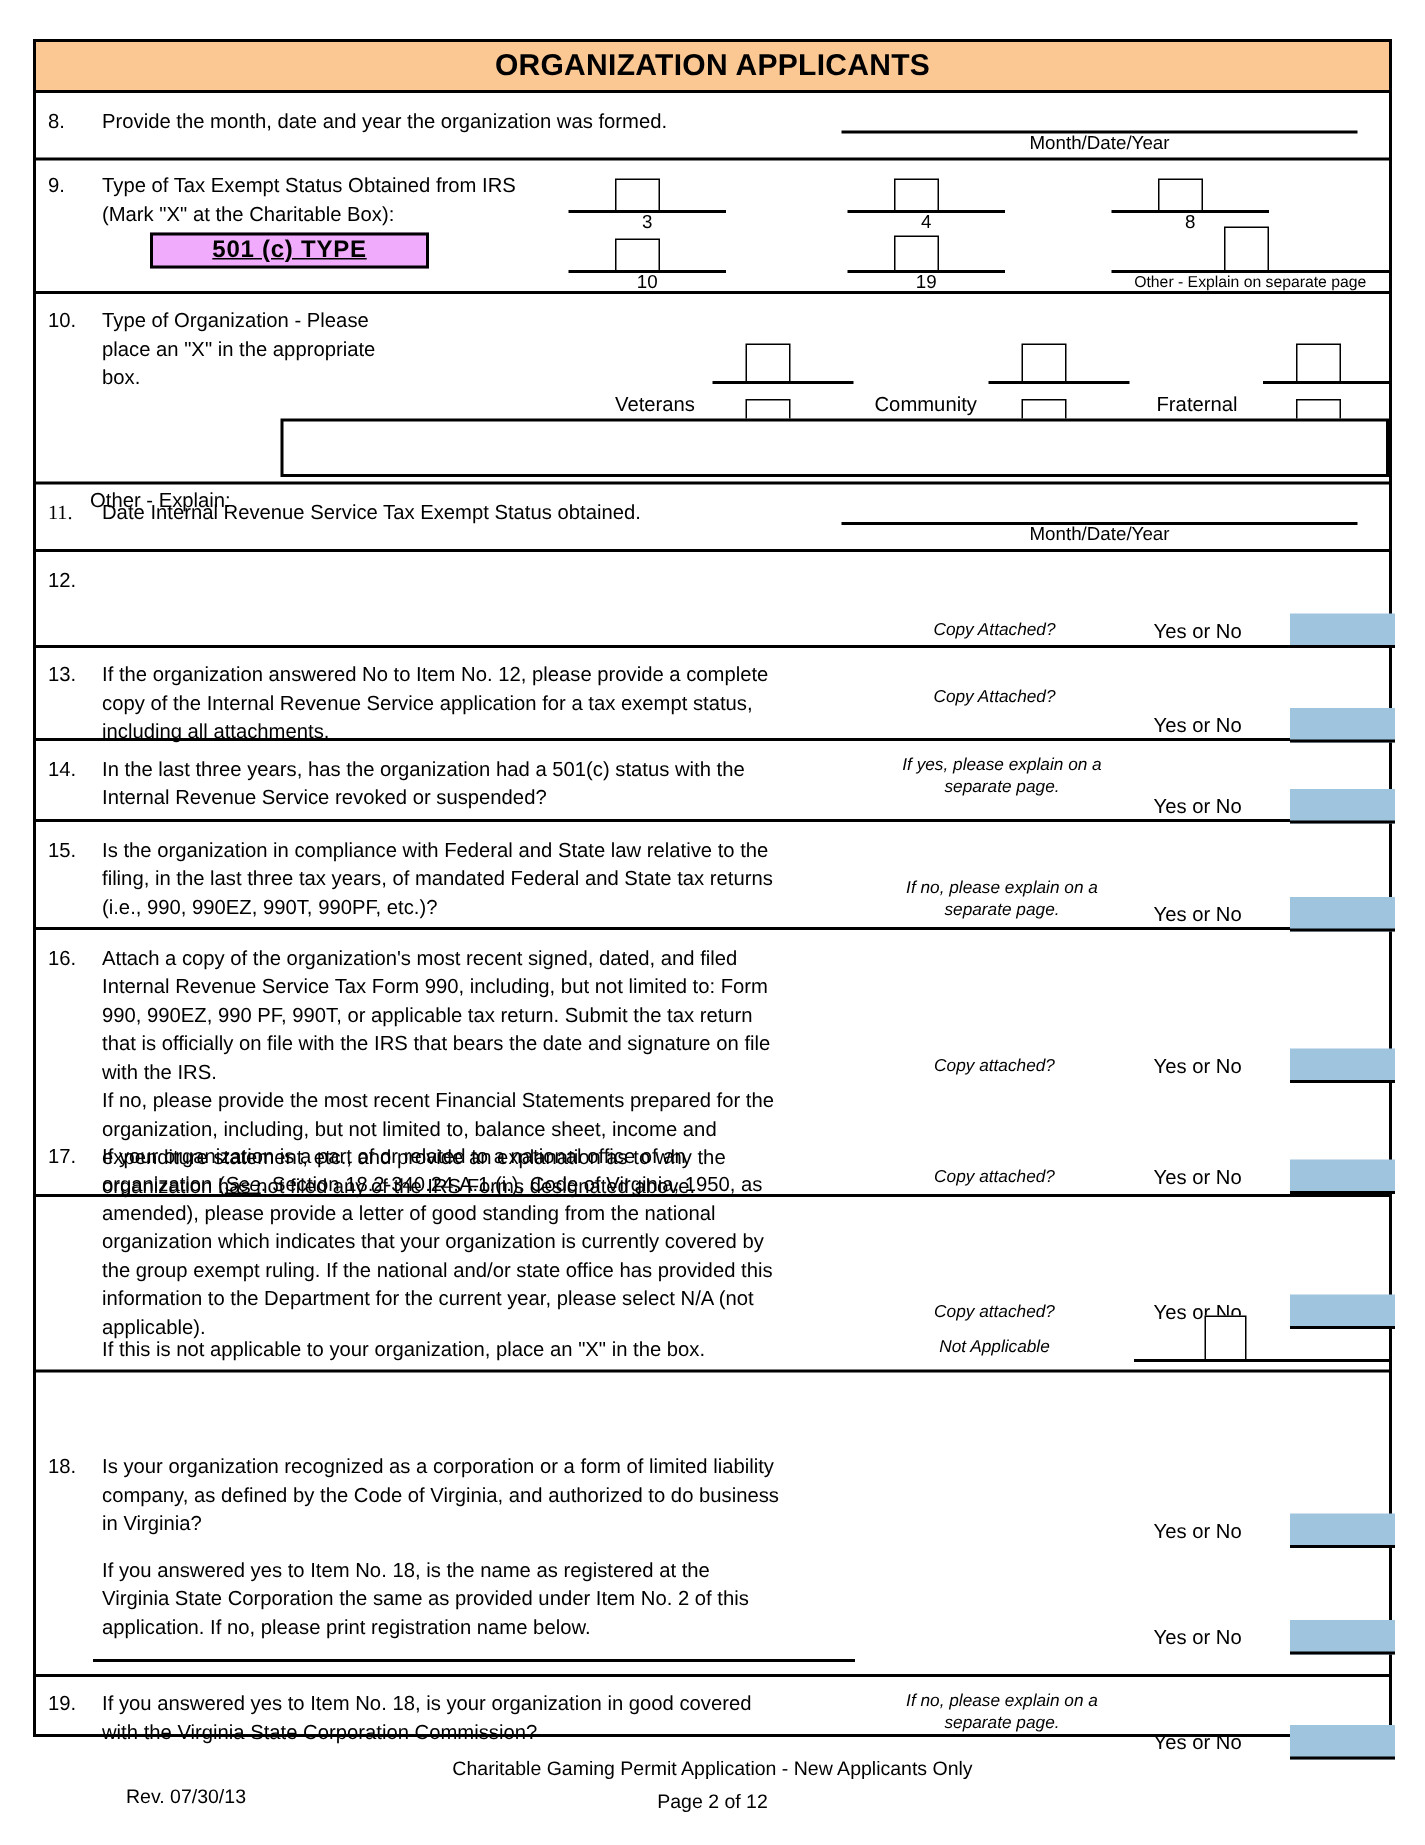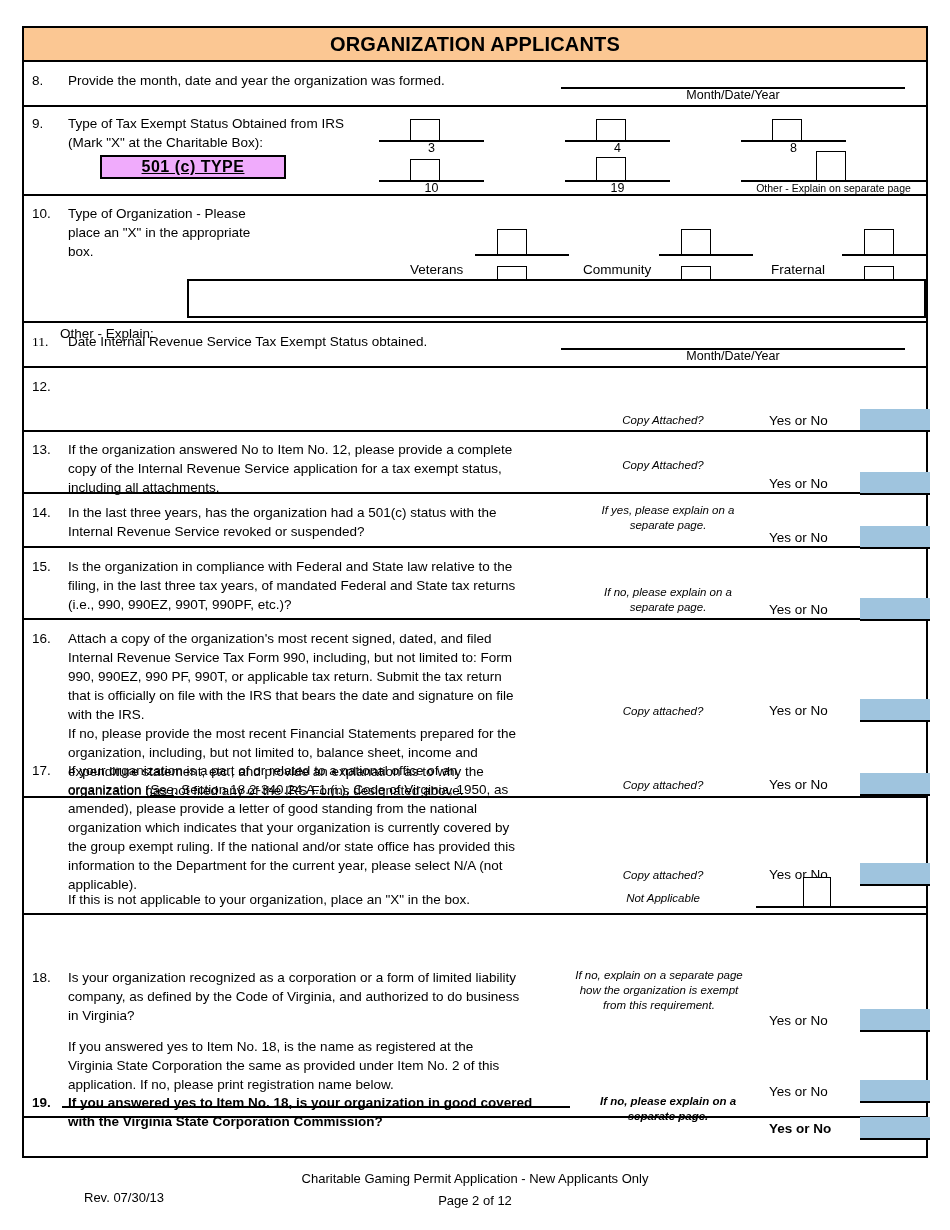--- a/index.html
+++ b/index.html
@@ -358,34 +358,31 @@
 
     <div class="row" style="top:933px;height:157px;">
       <div class="num" style="top:7px;">18.</div>
       <div class="qtext" style="top:7px;">Is your organization recognized as a corporation or a form of limited liability
 company, as defined by the Code of Virginia, and authorized to do business
 in Virginia?</div>
       <div class="qtext" style="top:76px;">If you answered yes to Item No. 18, is the name as registered at the
 Virginia State Corporation the same as provided under Item No. 2 of this
 application.  If no, please print registration name below.</div>
 
-      <div class="hint" style="left:545px;top:7px;width:180px;">If no, explain on a separate page
-how the organization is exempt
-from this requirement.</div>
 
       <div class="yesno" style="left:745px;top:51px;">Yes or No</div>
       <div class="bluefield" style="left:836px;top:48px;width:70px;"></div>
 
       <div class="yesno" style="left:745px;top:122px;">Yes or No</div>
       <div class="bluefield" style="left:836px;top:119px;width:70px;"></div>
 
       <div class="uline" style="left:38px;top:145px;width:508px;"></div>
     </div>
 
-    <div class="row last" style="top:1057px;height:53px;font-weight:bold;">
+    <div class="row last" style="top:1090px;height:53px;">
       <div class="num" style="top:8px;">19.</div>
       <div class="qtext" style="top:8px;">If you answered yes to Item No. 18, is your organization in good covered
 with the Virginia State Corporation Commission?</div>
       <div class="hint" style="left:564px;top:9px;width:160px;">If no, please explain on a
 separate page.</div>
       <div class="yesno" style="left:745px;top:35px;">Yes or No</div>
       <div class="bluefield" style="left:836px;top:32px;width:70px;"></div>
     </div>
 
   </div>

